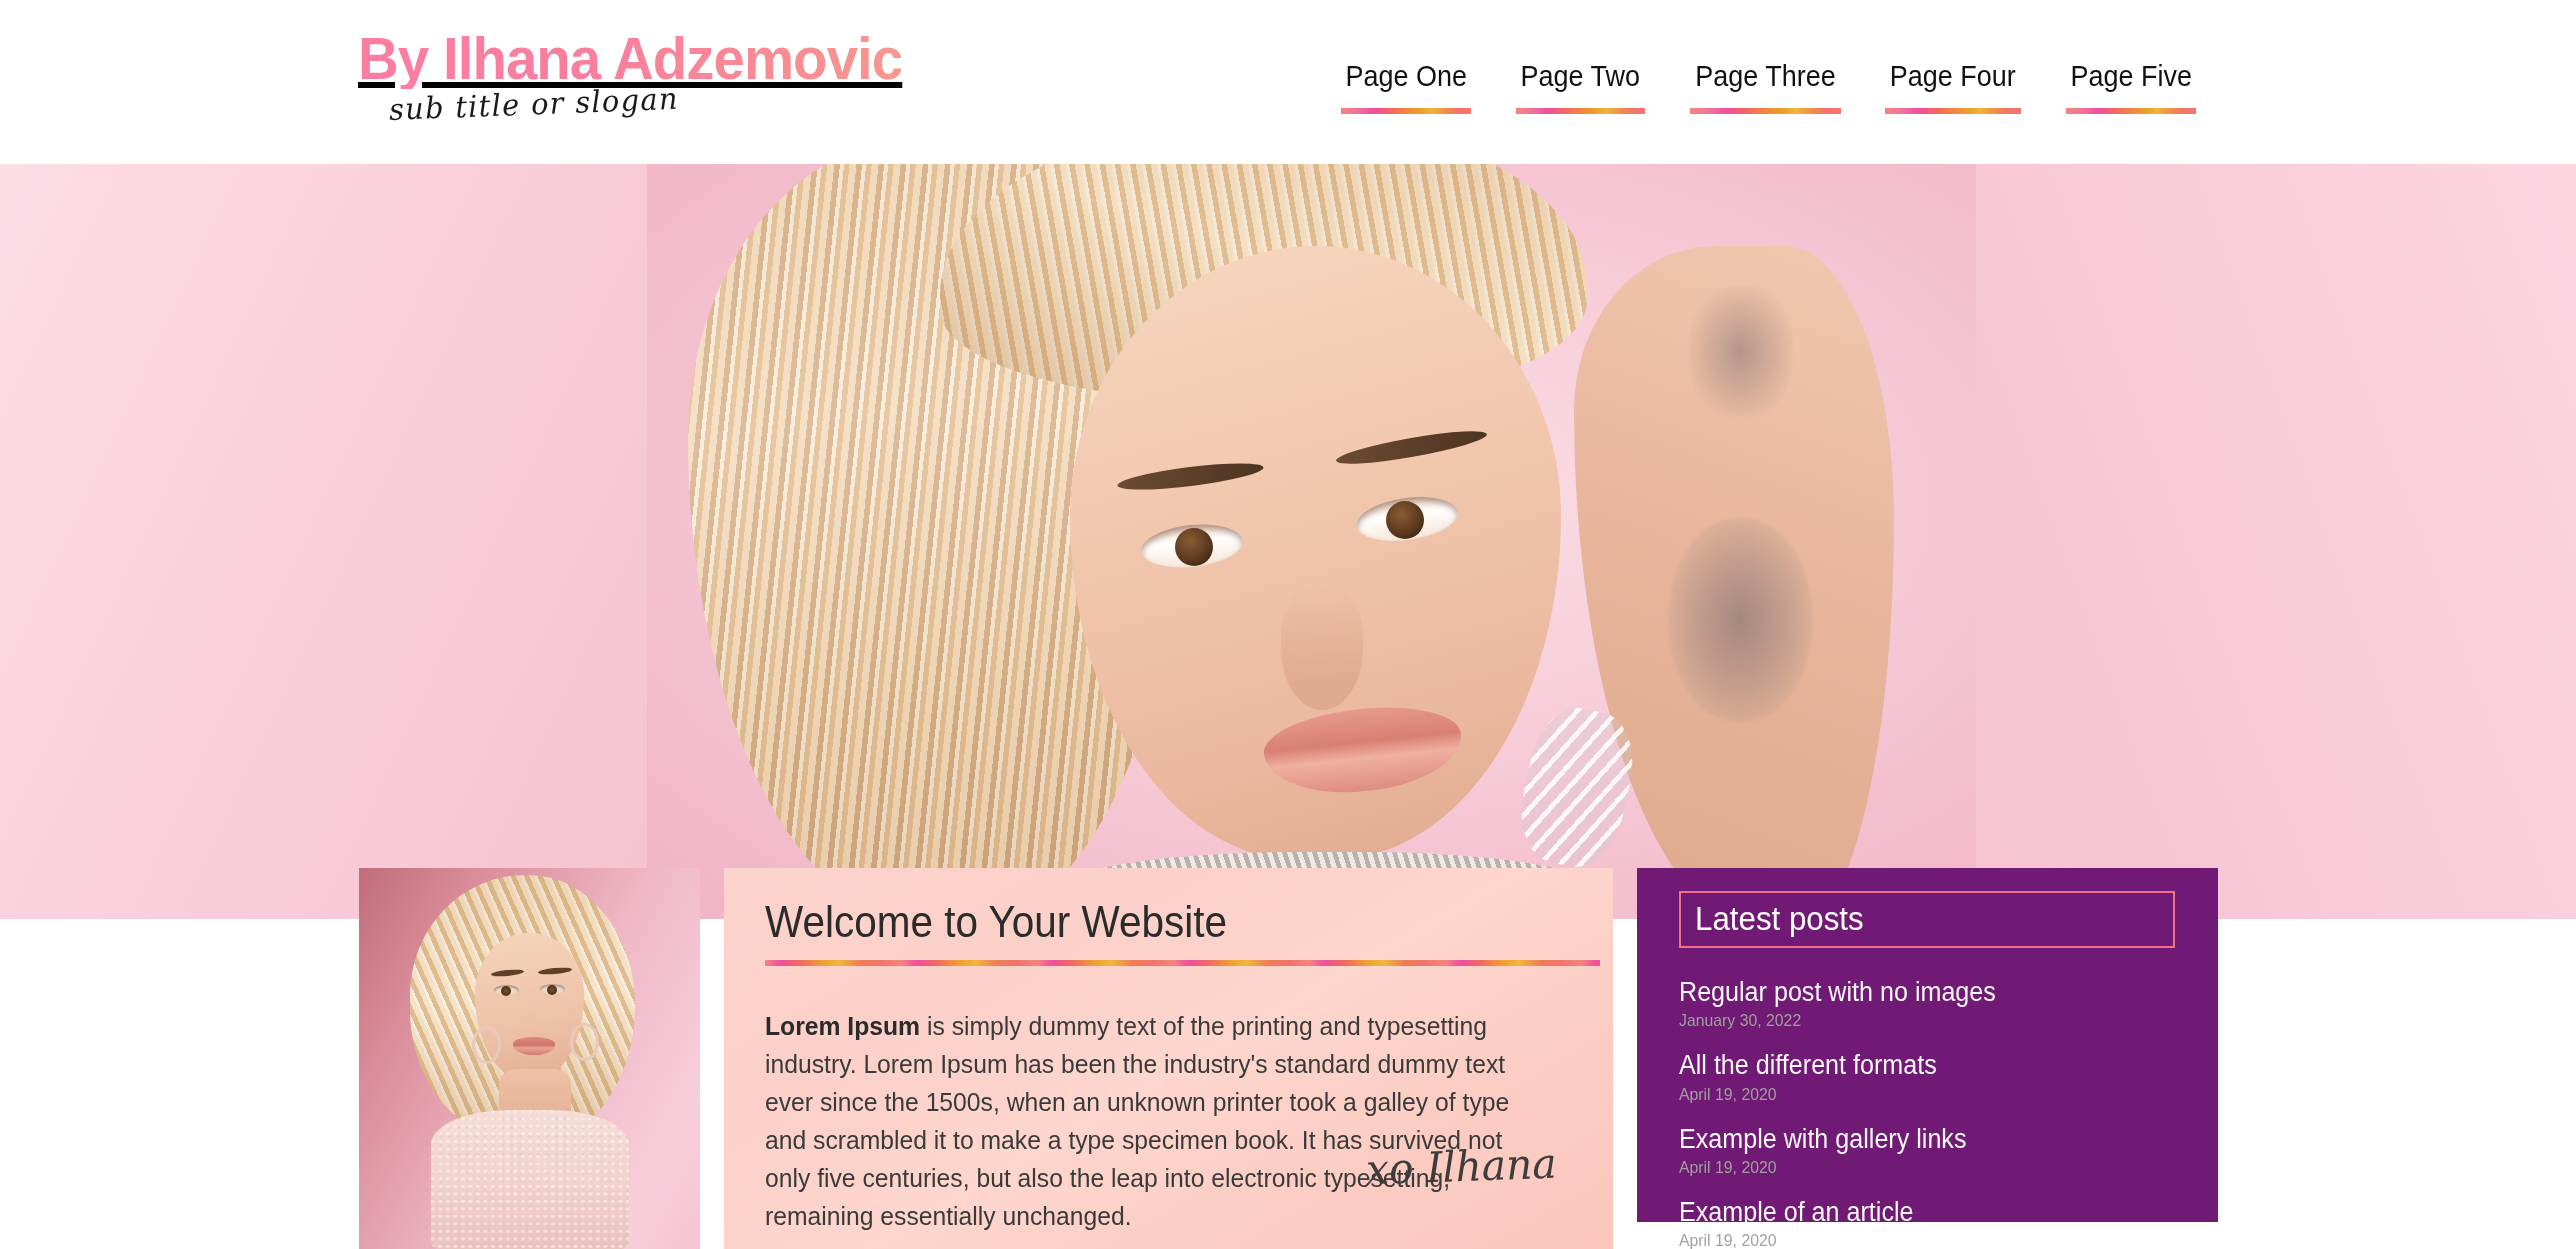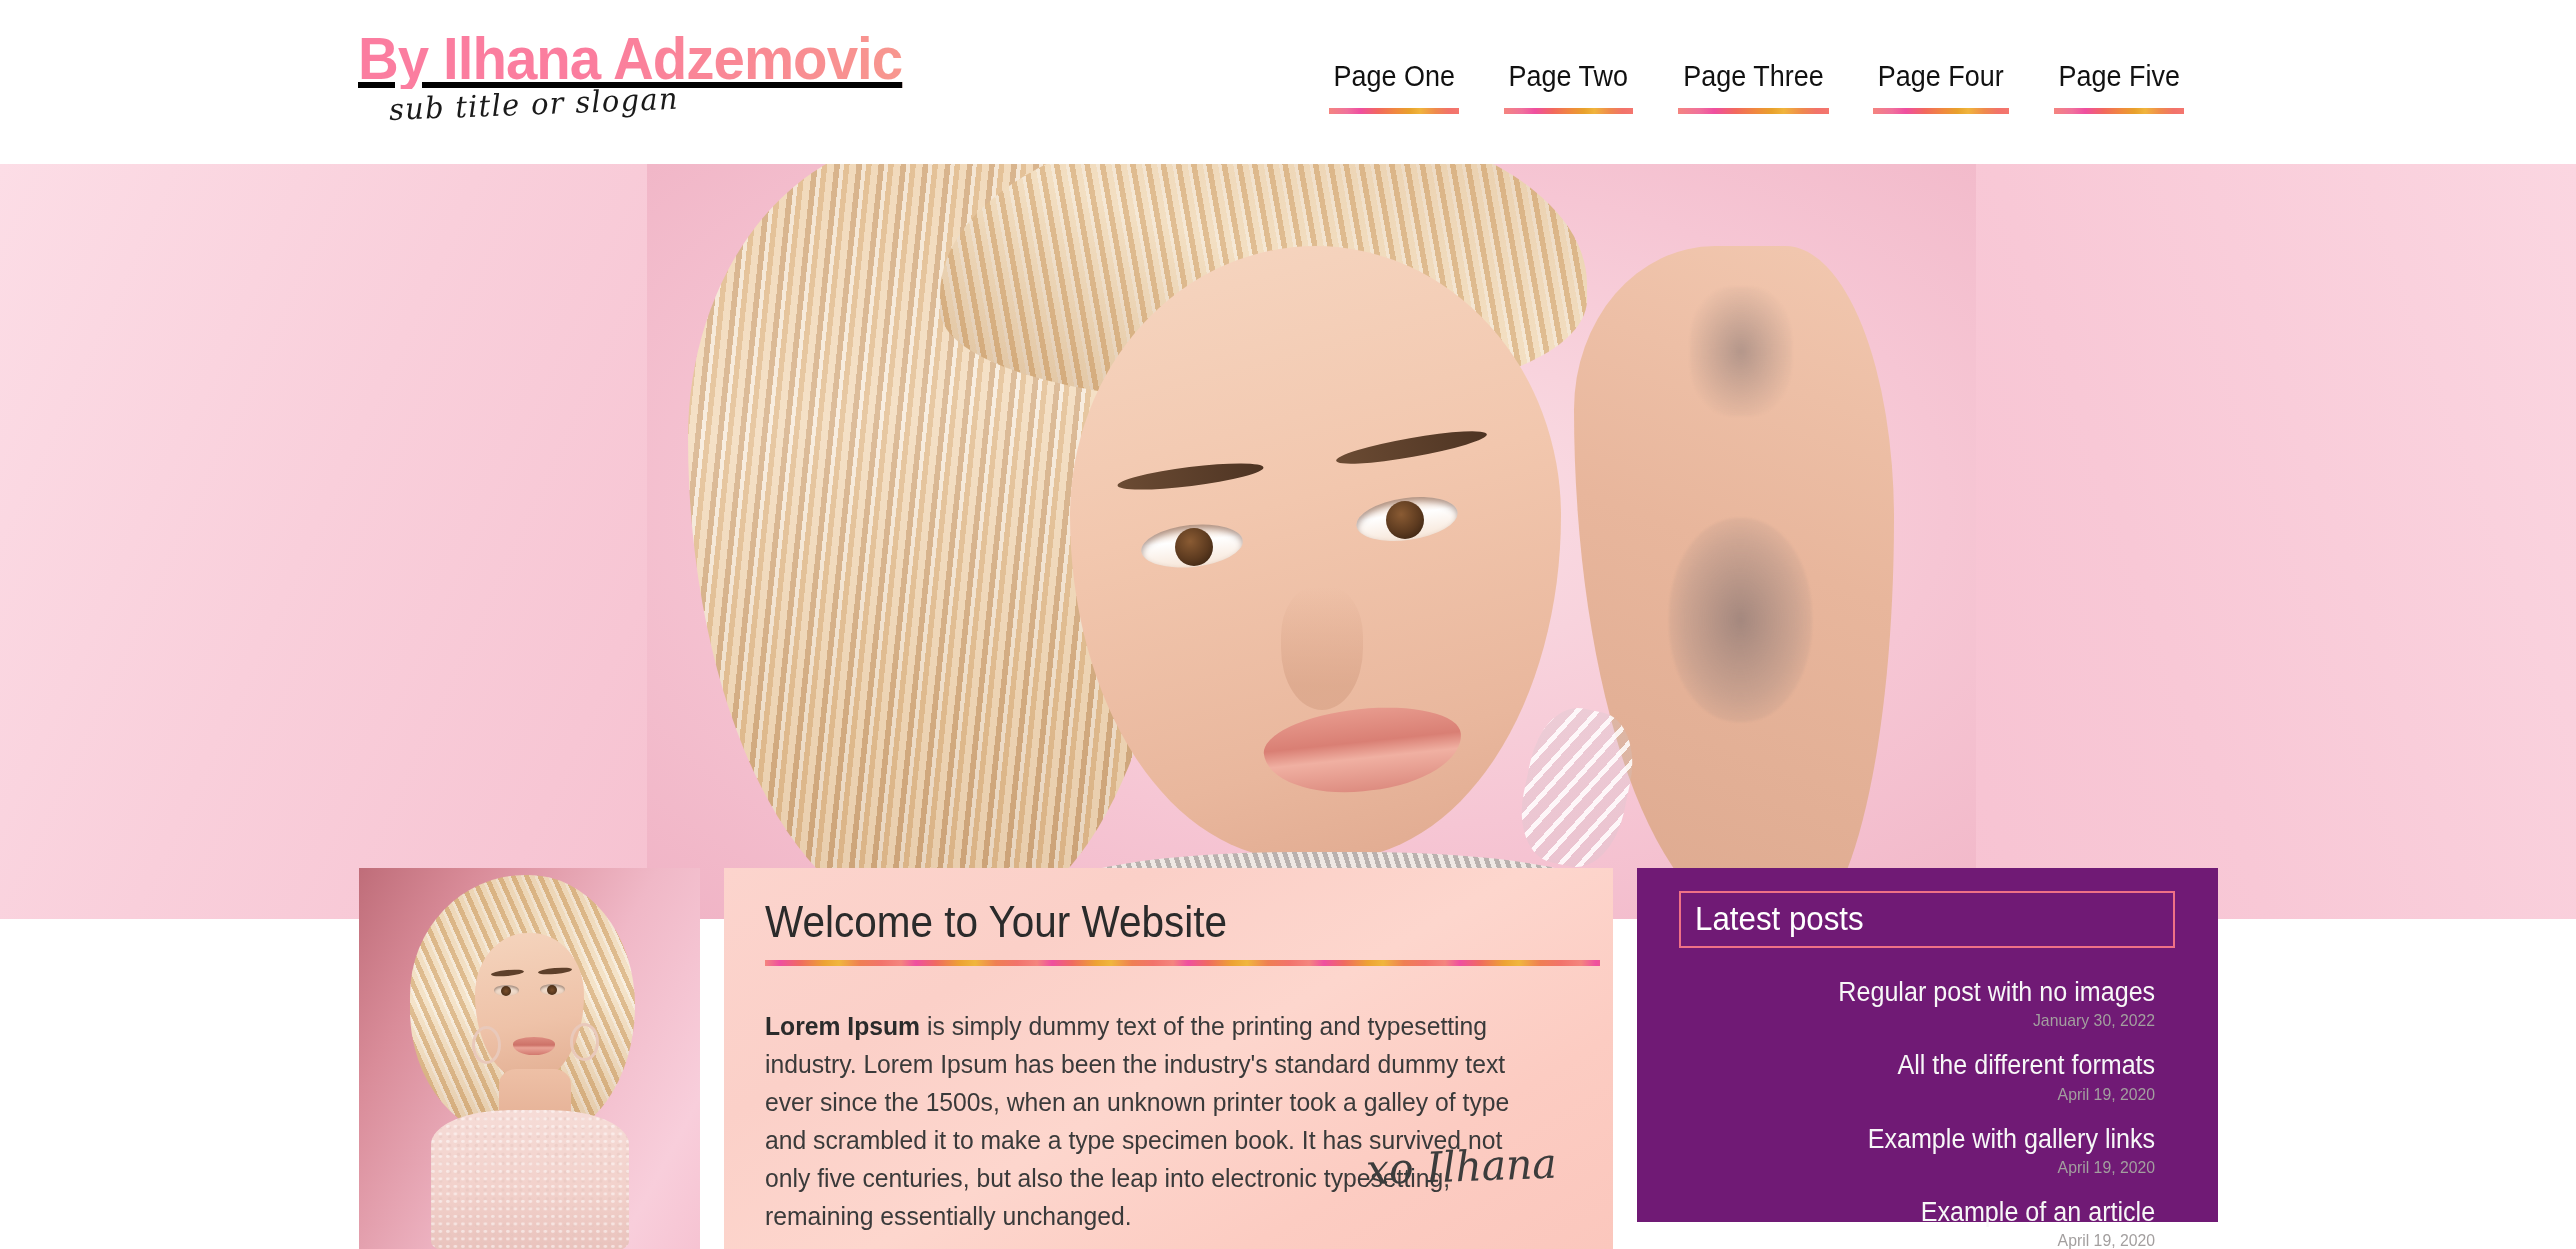--- a/index.html
+++ b/index.html
@@ -41,21 +41,21 @@
     font-style:italic;
     font-size:30px;
     letter-spacing:1.4px;
     color:#1a1a1a;
     white-space:nowrap;
     transform:rotate(-2.2deg) scaleX(0.96);
     transform-origin:left center;
   }
 
   .main-nav{
-    position:absolute; right:16px; top:59px;
+    position:absolute; right:4px; top:59px;
     display:flex; align-items:flex-start;
     padding-right:358px;
     justify-content:space-between;
   }
   .nav-item{
     position:relative;
     padding:0 17.7px 0 17.7px;
     margin-left:9.5px;
     cursor:pointer;
   }
@@ -317,21 +317,21 @@
     font-family:"Liberation Sans", sans-serif;
     font-size:34px;
     font-weight:400;
     color:#ffffff;
     line-height:1.08;
     transform:scaleX(0.92);
     transform-origin:left center;
     white-space:nowrap;
   }
   .post-list{ margin-top:29px; list-style:none; }
-  .post-item{ margin-bottom:19px; cursor:pointer;text-align:right; }
+  .post-item{ margin-bottom:19px; cursor:pointer; }
   .post-title{
     font-family:"Liberation Sans", sans-serif;
     font-size:27px;
     font-weight:400;
     color:#f7f7f7;
     line-height:1.12;
     transform:scaleX(0.93);
     transform-origin:left center;
     white-space:nowrap;
   }

